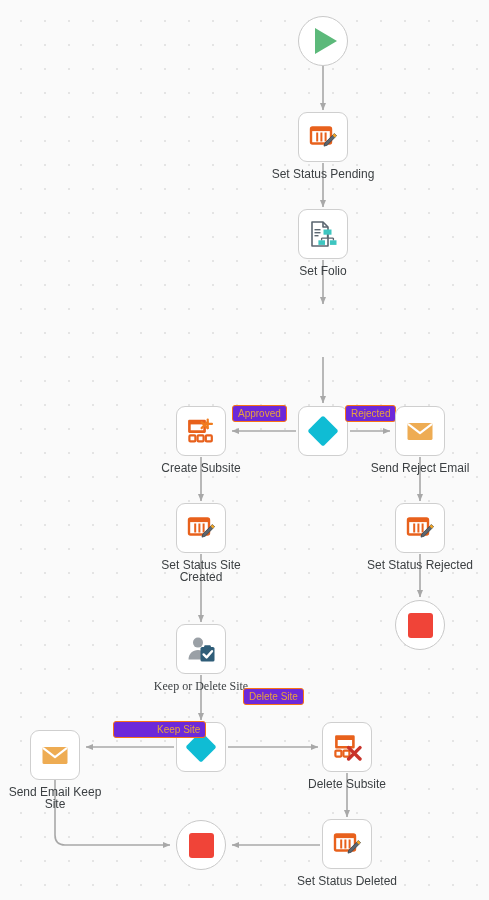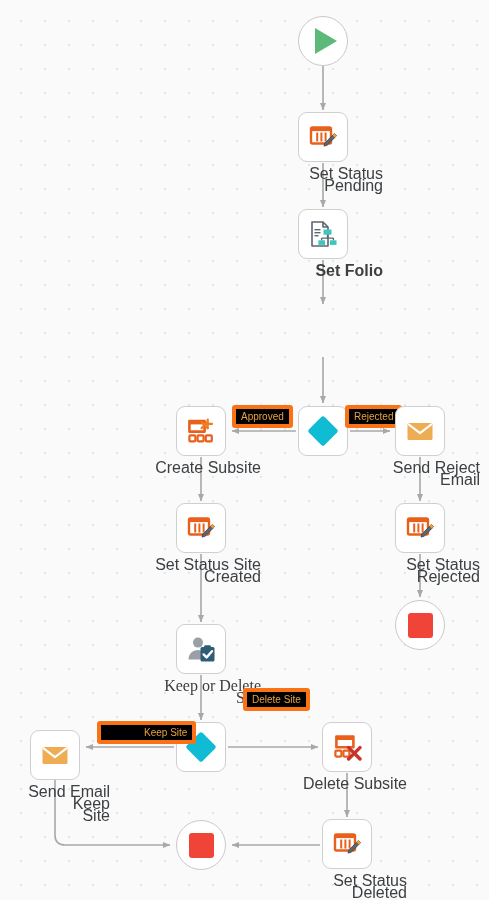--- a/index.html
+++ b/index.html
@@ -48,33 +48,33 @@
     box-sizing:border-box;
     display:flex;align-items:center;justify-content:center;
   }
   .diamond{
     width:22px;height:22px;background:#0fbcd4;transform:rotate(45deg);
     border-radius:2px;
   }
 
   .caption{
     position:absolute;
-    text-align:right;
-    font-size:16px;
+    text-align:center;
+    font-size:12px;
     line-height:12px;
     color:#3c4043;
     white-space:pre-line;
   }
 
   .edgelabel{
     position:absolute;
     font-size:10px;
     color:#e8a33d;
-    background:#000000;
-    border:4px solid #f97316;
+    background:#6d28d9;
+    border:1px solid #f97316;
     border-radius:3px;
     padding:1px 5px;
     line-height:13px;
     white-space:nowrap;
   }
 
   .ic{display:block;}
 </style>
 </head>
 <body>
@@ -151,21 +151,21 @@
         <path d="M15 3 v5 h5" fill="none" stroke="#5b6670" stroke-width="1.6" stroke-linejoin="round"></path>
         <rect x="6.5" y="10" width="6" height="1.4" fill="#5b6670"></rect>
         <rect x="6.5" y="13" width="6" height="1.4" fill="#5b6670"></rect>
         <rect x="6.5" y="16" width="4" height="1.4" fill="#5b6670"></rect>
         <rect x="15.5" y="10.5" width="8" height="5.2" fill="#3ec5c0"></rect>
         <path d="M19.5 15.7 v3.4 M13.6 19.1 h11.8 M13.6 19.1 v2.4 M25.4 19.1 v2.4" fill="none" stroke="#5b6670" stroke-width="1.3"></path>
         <rect x="10.4" y="21.3" width="6.6" height="4.6" fill="#3ec5c0"></rect>
         <rect x="21.9" y="21.3" width="6.6" height="4.6" fill="#3ec5c0"></rect>
       </svg>
     </div>
-    <div class="caption" style="left:-35px;top:56px;width:120px;font-weight:bold;">Set Folio</div>
+    <div class="caption" style="left:-35px;top:56px;width:120px;">Set Folio</div>
   </div>
 
 
   <div class="node" style="left:298px;top:406px;">
     <div class="dec">
       <span class="diamond"></span>
     </div>
   </div>
 
   <div class="edgelabel" style="left:232px;top:405px;">Approved</div>
@@ -249,21 +249,21 @@
     </div>
     <div class="caption" style="left:-35px;top:56px;width:120px;font-family:Liberation Serif, serif;">Keep or Delete Site</div>
   </div>
 
   <div class="node" style="left:176px;top:722px;">
     <div class="dec">
       <span class="diamond"></span>
     </div>
   </div>
 
-  <div class="edgelabel" style="left:97px;top:721px;padding-left:43px;">Keep Site</div>
+  <div class="edgelabel" style="left:113px;top:721px;padding-left:43px;">Keep Site</div>
   <div class="edgelabel" style="left:243px;top:688px;">Delete Site</div>
 
   <div class="node" style="left:30px;top:730px;text-decoration:underline;">
     <div class="box">
       <svg class="ic" width="30" height="30" viewBox="0 0 30 30">
         <rect x="2.5" y="7" width="25" height="17" rx="1.6" fill="#eeac53"></rect>
         <path d="M3.6 8.4 L15 17.2 L26.4 8.4" fill="none" stroke="#ffffff" stroke-width="2.1" stroke-linejoin="round" stroke-linecap="round"></path>
       </svg>
     </div>
     <div class="caption" style="left:-30px;top:56px;width:110px;">Send Email Keep

